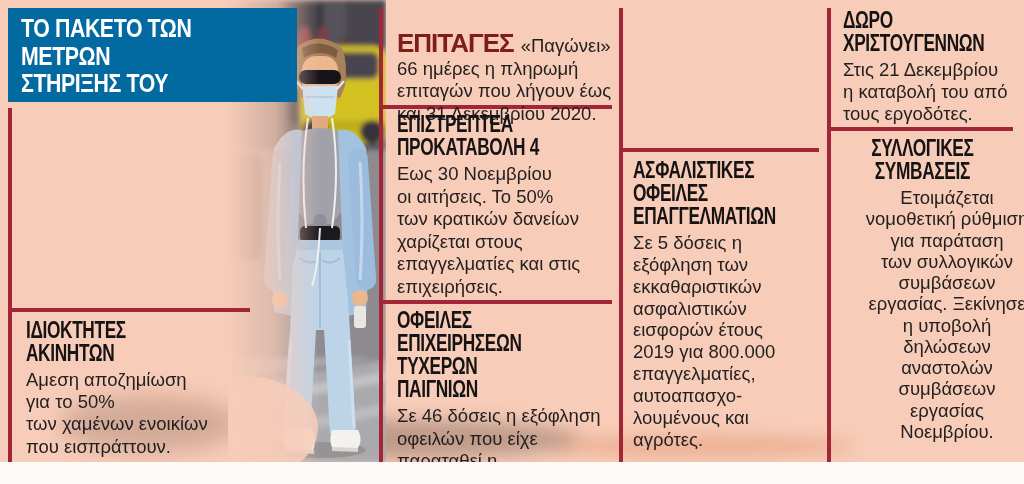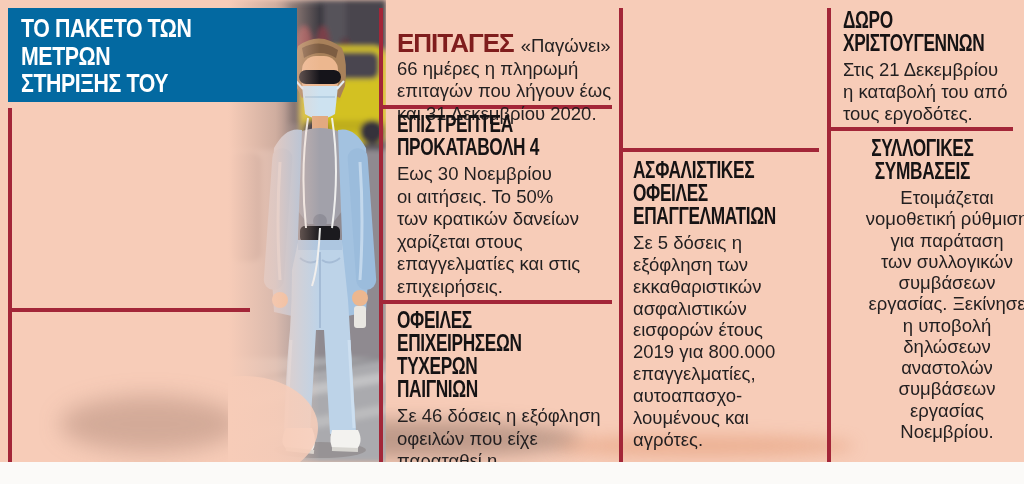--- a/index.html
+++ b/index.html
@@ -148,20 +148,28 @@
   <div class="hline" style="left:383px;top:300px;width:229px;"></div>
   <div class="hline" style="left:623px;top:148px;width:196px;"></div>
   <div class="hline" style="left:831px;top:127px;width:182px;"></div>
 
   <div class="title-box">
     <div class="tlines">ΤΟ ΠΑΚΕΤΟ ΤΩΝ ΜΕΤΡΩΝ
 ΣΤΗΡΙΞΗΣ ΤΟΥ ΔΕΥΤΕΡΟΥ
 LOCKDOWN</div>
   </div>
 
+  <div class="sec" style="left:26px;top:318px;width:232px;">
+    <div class="h-block">ΙΔΙΟΚΤΗΤΕΣ
+ΑΚΙΝΗΤΩΝ</div>
+    <div class="body" style="line-height:1.2;">Αμεση αποζημίωση
+για το 50%
+των χαμένων ενοικίων
+που εισπράττουν.</div>
+  </div>
 
   <div class="sec body" style="left:397px;top:8px;width:216px;line-height:1.21;">
     <span class="h-run">ΕΠΙΤΑΓΕΣ</span><span>«Παγώνει»
 66 ημέρες η πληρωμή
 επιταγών που λήγουν έως
 και 31 Δεκεμβρίου 2020.</span>
   </div>
   <div class="sec" style="left:397px;top:112px;width:216px;">
     <div class="h-block">ΕΠΙΣΤΡΕΠΤΕΑ
 ΠΡΟΚΑΤΑΒΟΛΗ 4</div>

